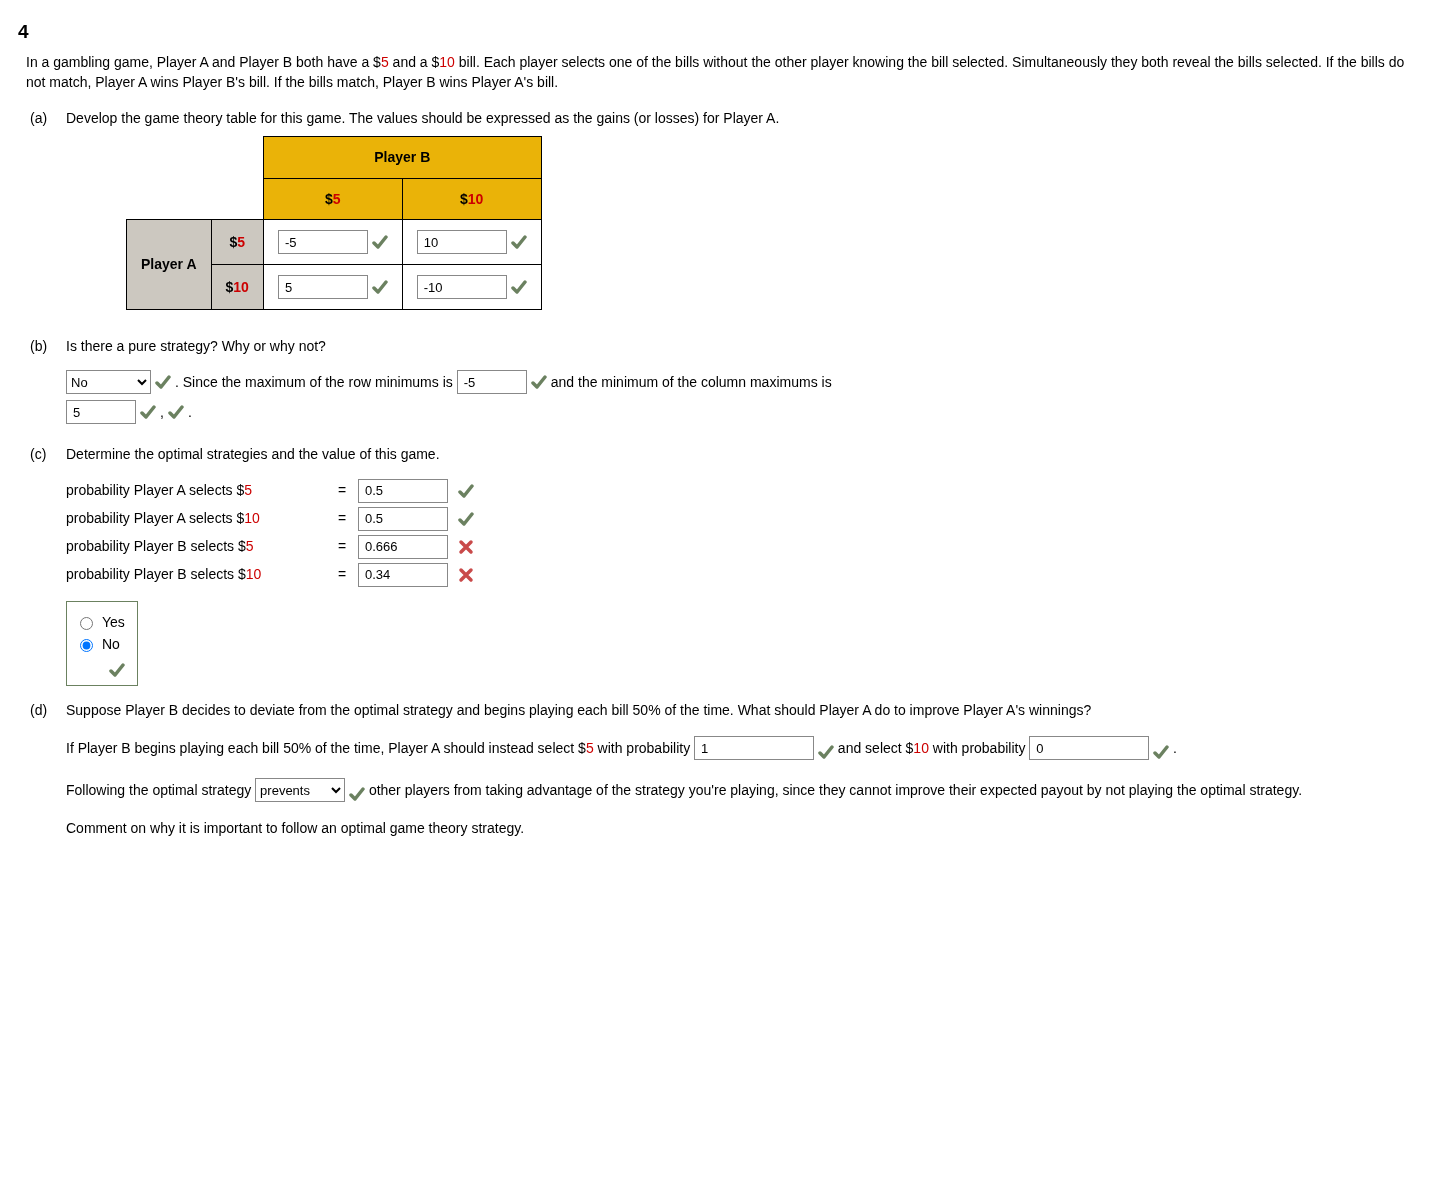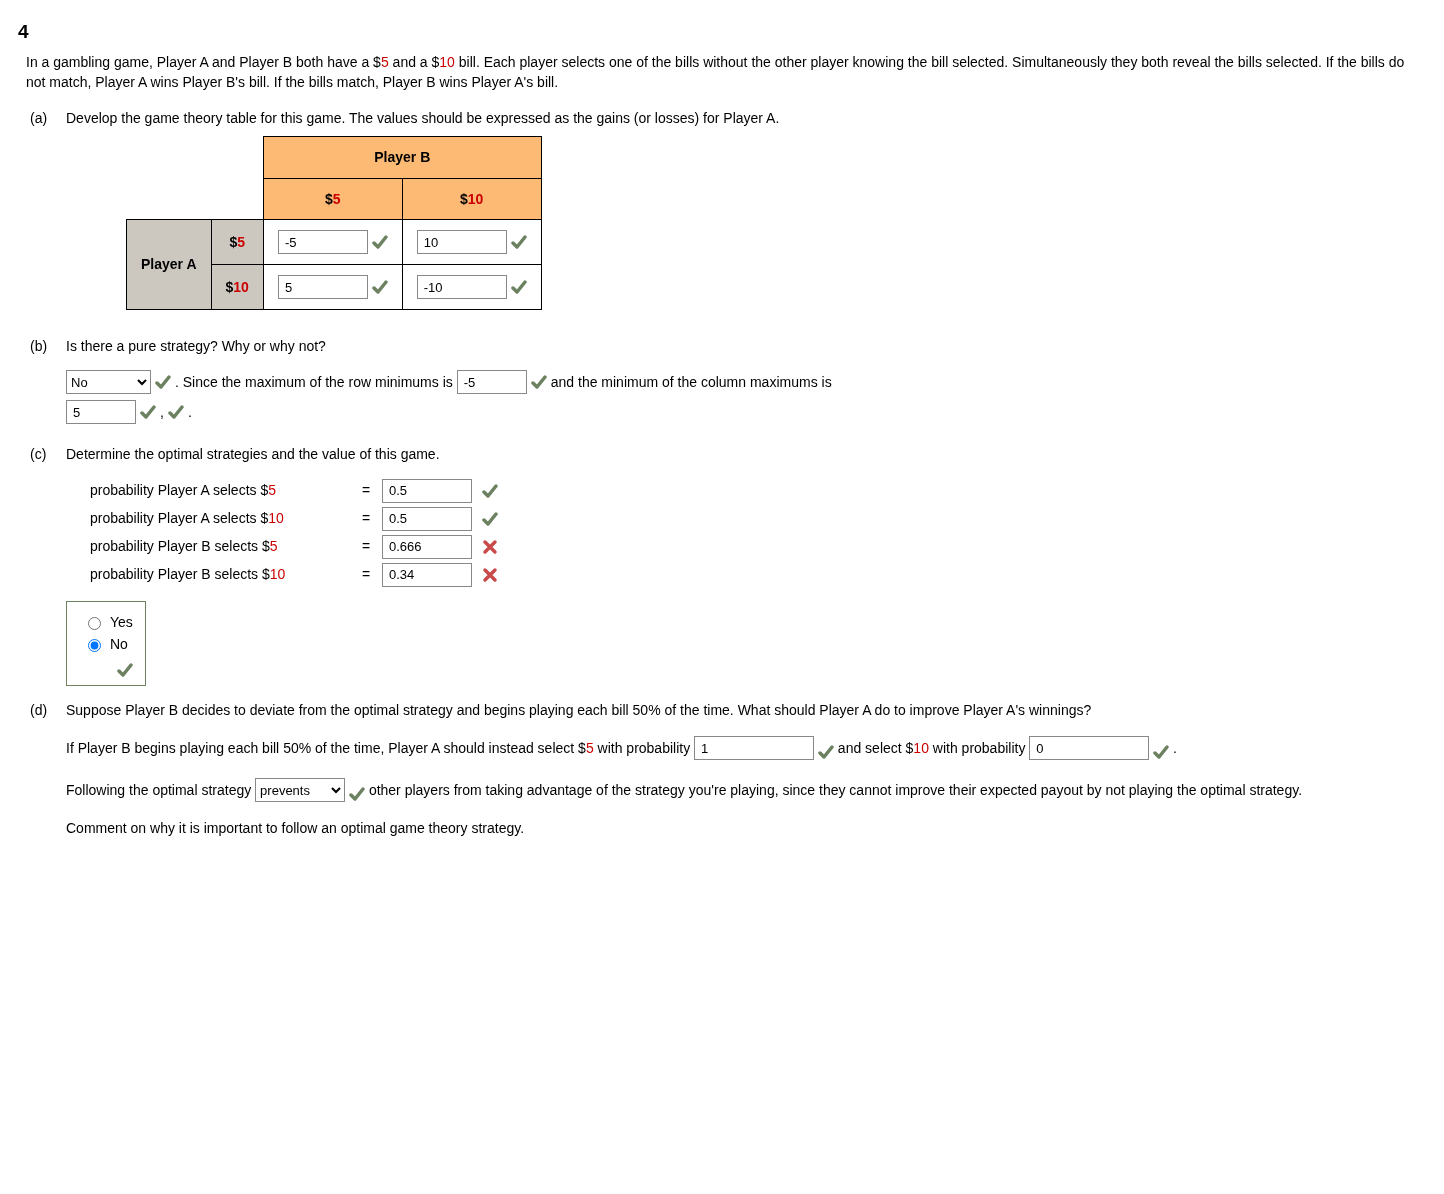--- a/index.html
+++ b/index.html
@@ -30,21 +30,21 @@
   .subblock { margin-top: 14px; }
   .line { margin: 6px 0; display:flex; flex-wrap:wrap; align-items:center; gap:4px; }
 
   
   .game-wrap { margin: 8px 0 12px 60px; }
   table.game { border-collapse: collapse; }
   table.game td, table.game th {
     padding: 10px 14px;
     font-size: 14px;
   }
-  .hdr { background: #fdba74; border: 1px solid #000; font-weight: bold; text-align:center; }
+  .hdr { background: #eab308; border: 1px solid #000; font-weight: bold; text-align:center; }
   .cell { border: 1px solid #000; background:#fff; }
   .nob { border: none; background: transparent; }
   .rowA { background: #ccc8c0; border:1px solid #000; font-weight:bold; text-align:center; }
 
   input.tight {
     width: 90px;
     height: 24px;
     padding: 2px 6px;
     font-size: 13px;
     border: 1px solid #888;
@@ -63,27 +63,27 @@
     display: inline-block;
     width: 16px; height: 16px;
     vertical-align: middle;
   }
   .check svg path { stroke: #6b8160; stroke-width: 3.5; fill:none; stroke-linecap:round; stroke-linejoin:round; }
   .cross svg path { stroke: #c94a4a; stroke-width: 3.5; fill:none; stroke-linecap:round; stroke-linejoin:round; }
 
   .radio-box {
     border: 1px solid #6b8160;
     display: inline-block;
-    padding: 8px 12px 6px 16px;
+    padding: 8px 12px 6px 8px;
   }
   .radio-row { display:flex; align-items:center; gap:6px; margin:2px 0; }
   .radio-box .mark { text-align:right; margin-top:4px; }
 
   .prob-row { display:flex; align-items:center; gap:10px; margin:4px 0; }
-  .prob-row .lbl { width: 260px; margin-left: 24px; }
+  .prob-row .lbl { width: 260px; }
   .prob-row .eq  { width: 12px; text-align:center; }
 
   .flow { display:inline; }
   .flow > * { vertical-align: middle; }
 </style>
 </head>
 <body>
 
 <div class="qnum">4</div>
 

